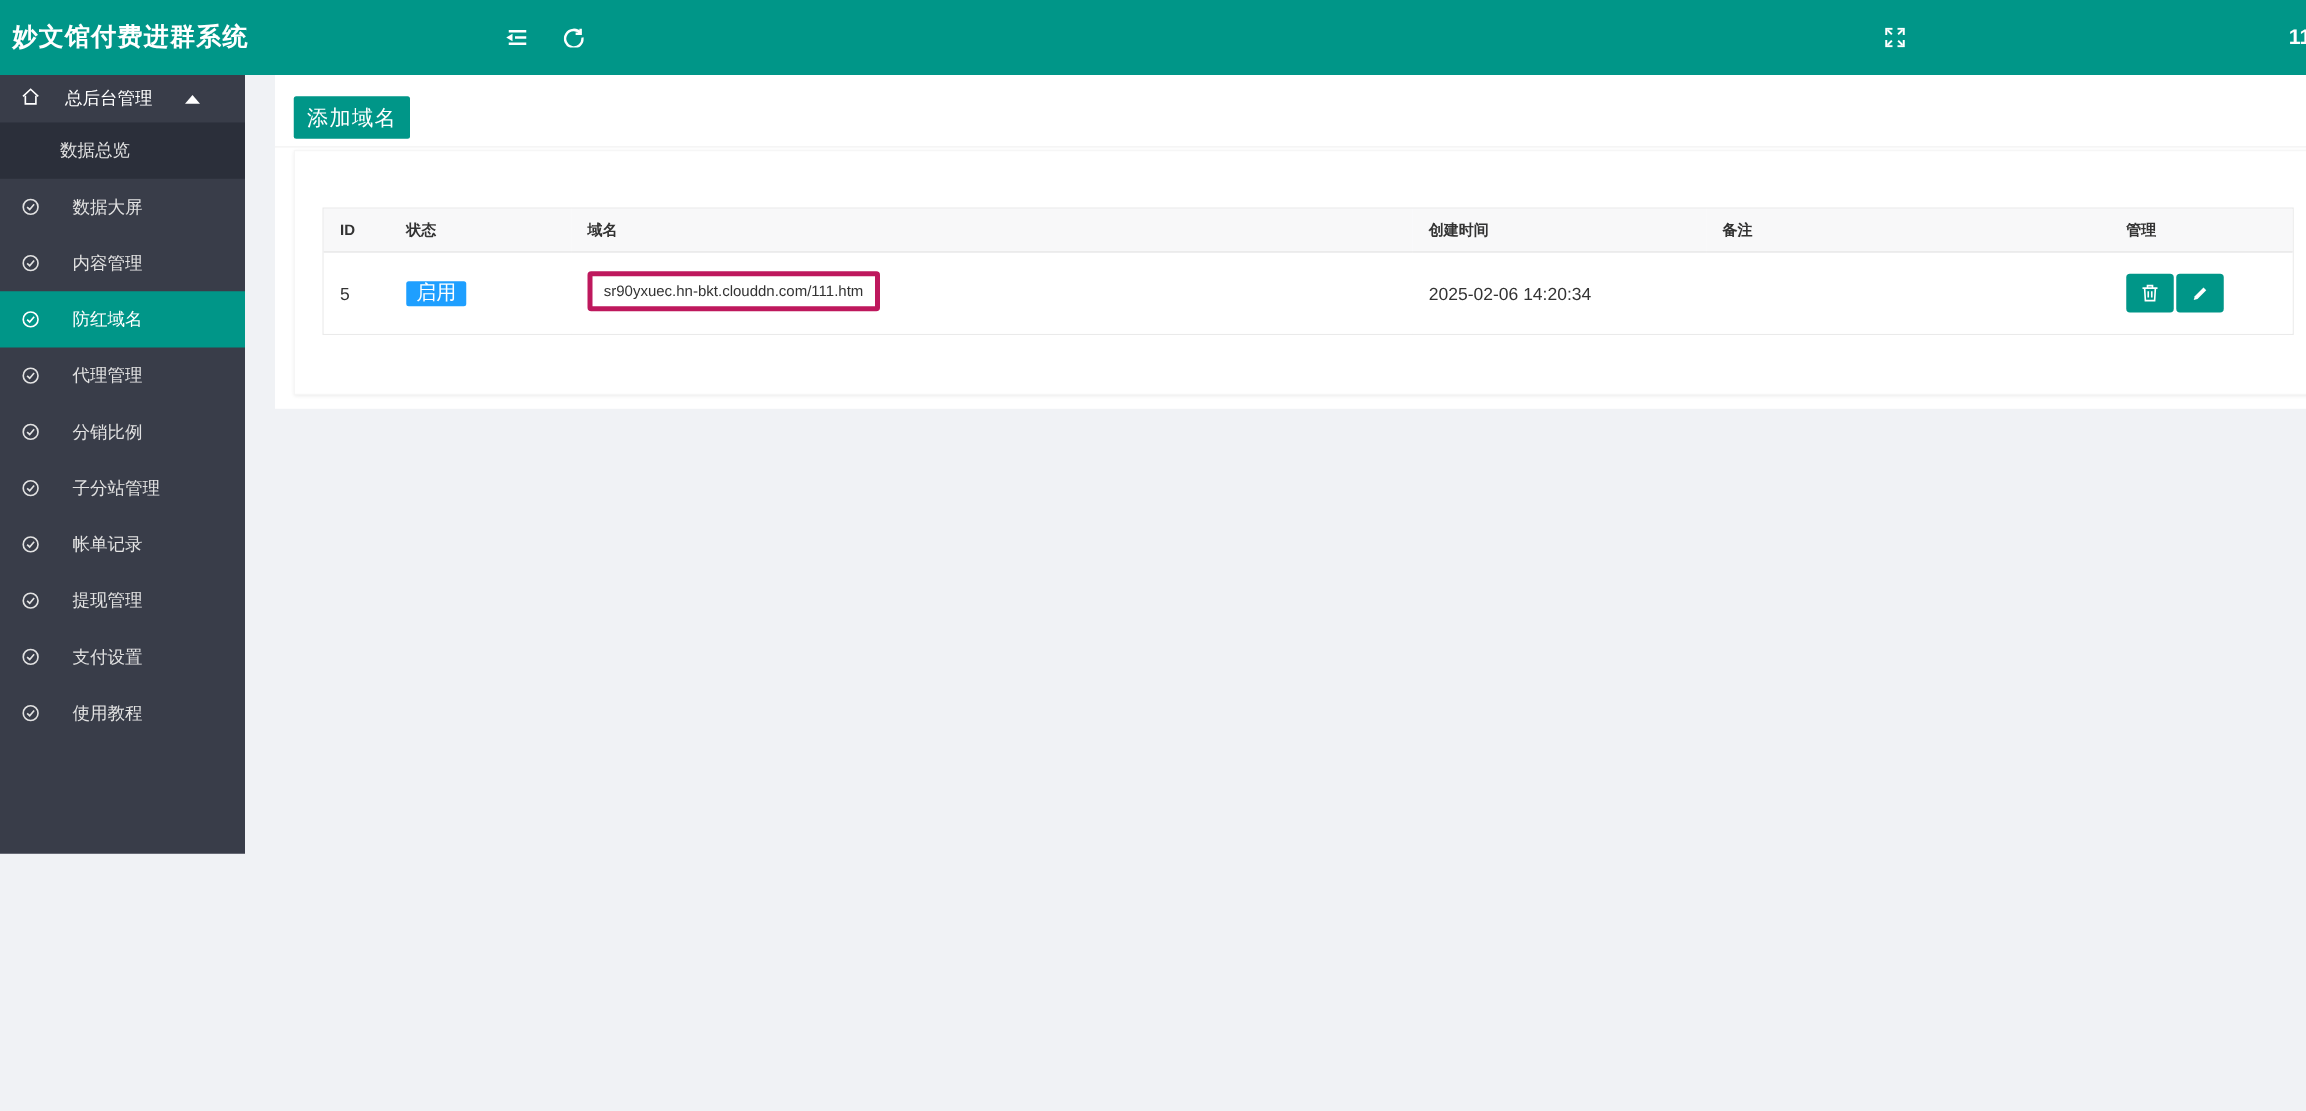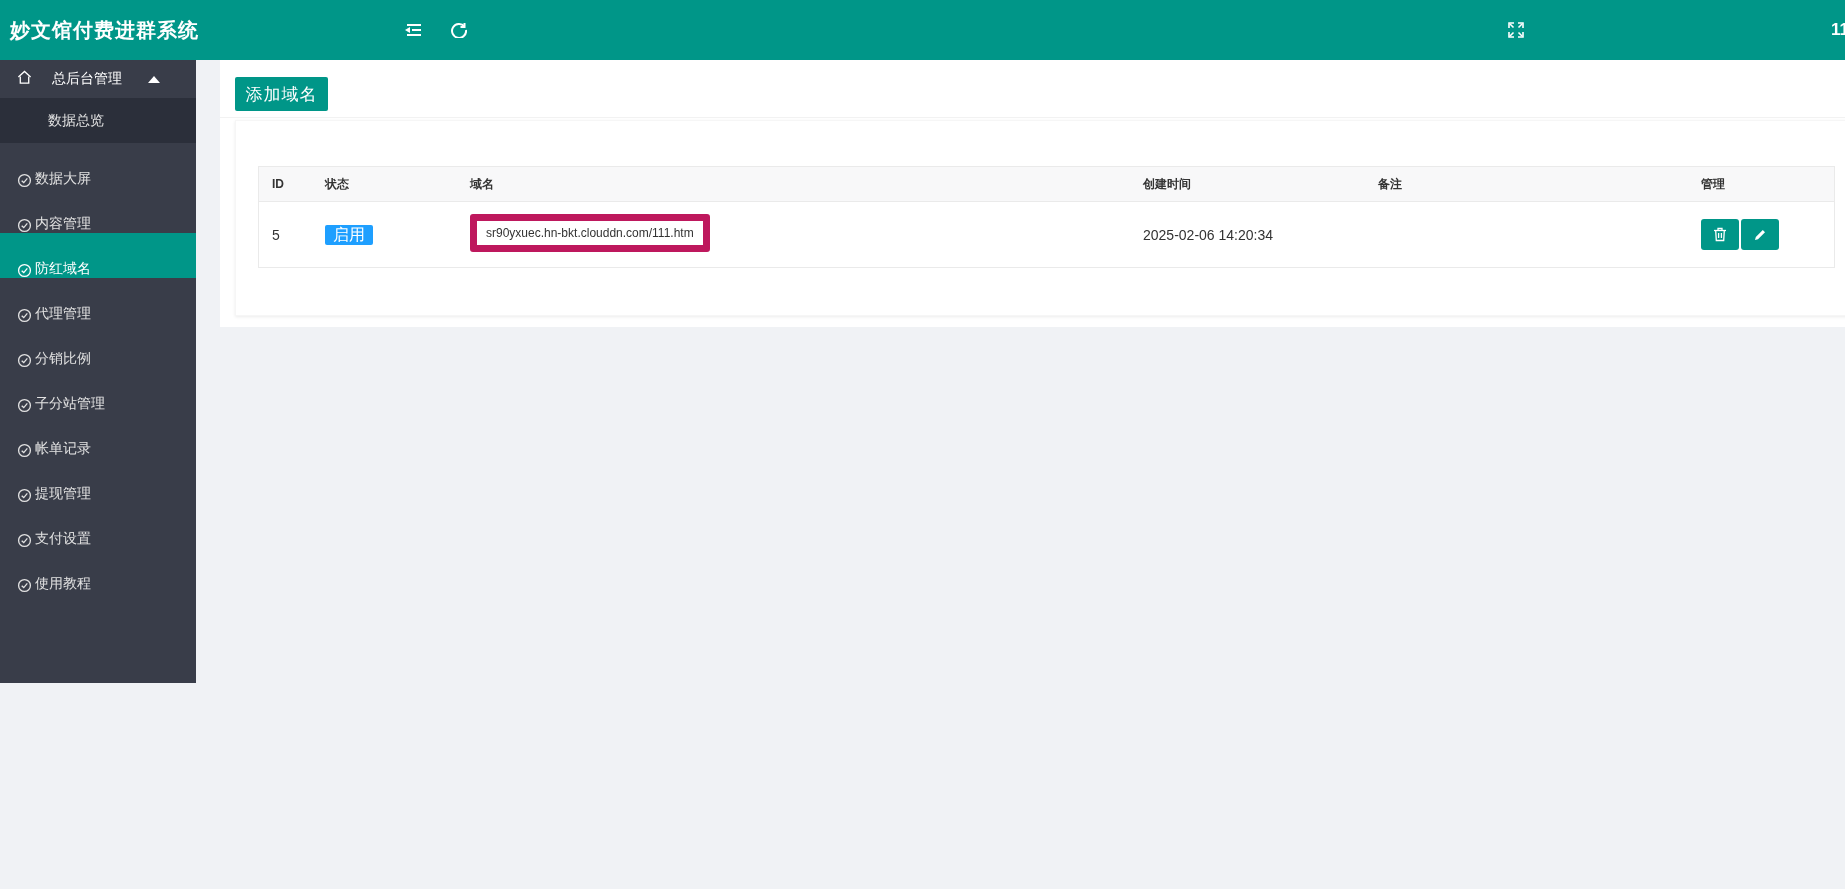--- a/index.html
+++ b/index.html
@@ -39,21 +39,21 @@
   .chevron-up{
     position:absolute;right:36px;top:16px;width:0;height:0;
     border-left:6px solid transparent;border-right:6px solid transparent;
     border-bottom:7px solid #ffffff;
   }
   .side-sub{
     height:45px;display:flex;align-items:center;background:#2B2F3A;
     color:#e2e2e2;padding-left:48px;cursor:pointer;
   }
   .side-item{
-    height:45px;display:flex;align-items:flex-end;gap:3px;
+    height:45px;display:flex;align-items:center;gap:26px;
     color:#e2e2e2;padding-left:17px;cursor:pointer;
   }
   .side-item svg{flex:0 0 auto;}
   .side-item.active{background:#009688;color:#ffffff;}
   
   .content-panel{
     position:absolute;left:220px;top:60px;width:1635px;height:267px;
     background:#ffffff;z-index:10;
   }
   .add-btn{
@@ -80,21 +80,21 @@
     height:65px;color:#333;font-size:14px;text-align:left;
     padding:0 13px;background:#fff;white-space:nowrap;vertical-align:middle;
   }
   th.col-id,td.col-id{padding-left:8px;}
   td.col-id{padding-left:19px;}
   .status-badge{
     display:inline-block;background:#1E9FFF;color:#fff;font-size:16px;
     line-height:12px;padding:4px 8px;border-radius:2px;
   }
   .domain-box{
-    display:inline-block;border:7px solid #be185d;border-radius:3px;
+    display:inline-block;border:4px solid #be185d;border-radius:3px;
     background:#fff;color:#333;font-size:12px;line-height:12px;
     padding:6px 9px;max-width:600px;overflow:hidden;
   }
   .act-btn{
     display:inline-flex;align-items:center;justify-content:center;
     width:38px;height:31px;background:#009688;border:none;border-radius:3px;
     margin-right:2px;cursor:pointer;vertical-align:middle;
   }
 </style>
 </head>

